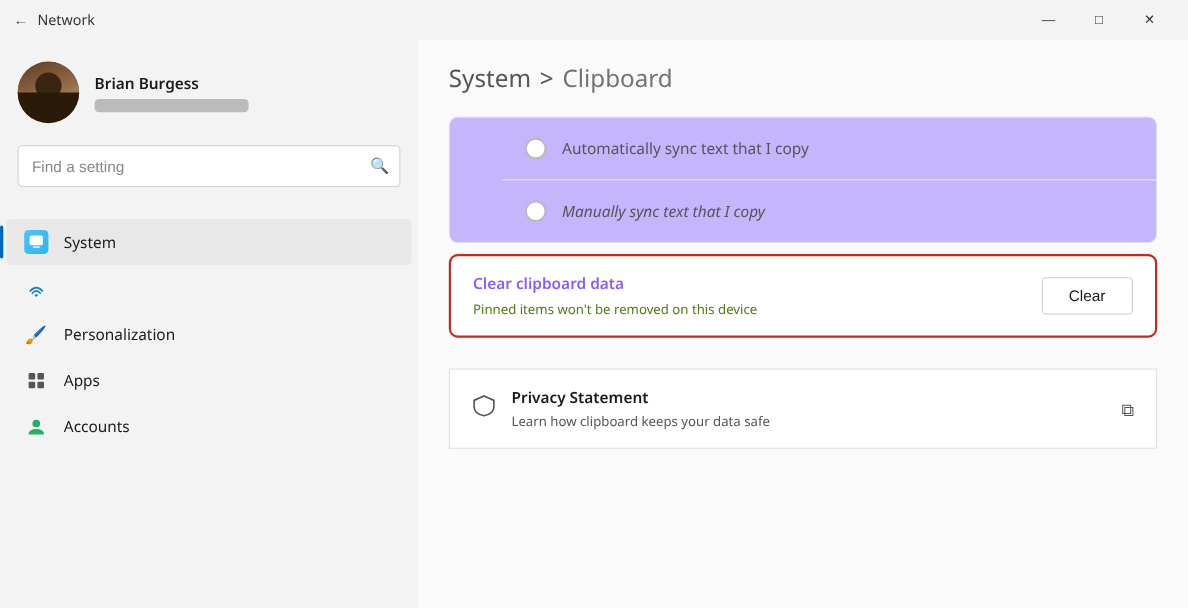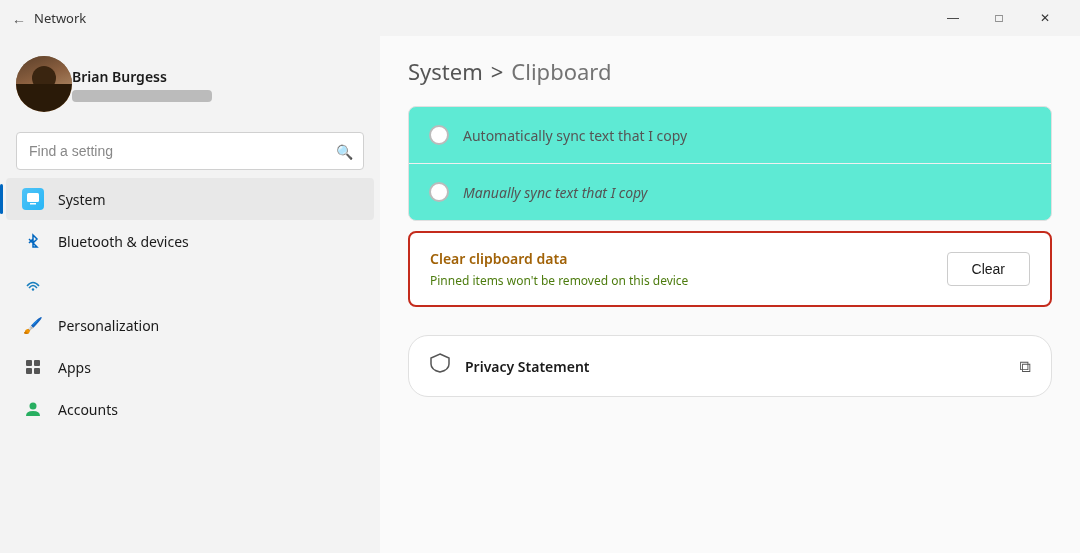--- a/index.html
+++ b/index.html
@@ -65,20 +65,21 @@
       display: flex;
       flex-direction: column;
       overflow-y: auto;
       flex-shrink: 0;
     }
 
     .user-section {
       display: flex;
       align-items: center;
       padding: 8px 16px 20px 16px;
+      gap: 14px;
     }
     .user-avatar {
       width: 56px;
       height: 56px;
       border-radius: 50%;
       background: #8b7355;
       overflow: hidden;
       flex-shrink: 0;
     }
     .user-avatar-img {
@@ -114,21 +115,21 @@
       color: #1a1a1a;
     }
     .user-email-blur {
       width: 140px;
       height: 12px;
       background: #bbb;
       border-radius: 4px;
     }
 
     .search-box {
-      margin: 0 16px 8px 16px;
+      margin: 0 16px 29px 16px;
       position: relative;
     }
     .search-input {
       width: 100%;
       height: 38px;
       border: 1px solid #d0d0d0;
       border-radius: 4px;
       padding: 0 38px 0 12px;
       font-size: 14px;
       background: white;
@@ -206,24 +207,25 @@
       align-items: center;
       gap: 8px;
     }
     .breadcrumb-current {
       font-weight: 400;
       color: #737373;
     }
     .breadcrumb-sep { color: #555; font-weight: 400; }
 
     .settings-card {
-      background: #5eead4;
+      background: #c4b5fd;
       border-radius: 8px;
       border: 1px solid #e0e0e0;
       margin-bottom: 10px;
+      padding-left: 48px;
     }
 
     .sync-option {
       display: flex;
       align-items: center;
       gap: 14px;
       padding: 18px 20px;
     }
     .sync-option + .sync-option {
       border-top: 1px solid #f0f0f0;
@@ -253,39 +255,39 @@
       padding: 16px 20px;
     }
     .clear-text-group {
       display: flex;
       flex-direction: column;
       gap: 4px;
     }
     .clear-title {
       font-size: 14px;
       font-weight: 600;
-      color: #a16207;
+      color: #8b5cf6;
     }
     .clear-subtitle {
       font-size: 12px;
       color: #4d7c0f;
     }
     .clear-btn {
       background: white;
       border: 1px solid #ccc;
       border-radius: 4px;
       padding: 8px 24px;
       font-size: 14px;
       cursor: pointer;
       color: #1a1a1a;
     }
 
     .privacy-card {
       background: white;
-      border-radius: 20px;
+      border-radius: 0;
       border: 1px solid #e0e0e0;
       display: flex;
       align-items: center;
       justify-content: space-between;
       padding: 16px 20px;
       margin-top: 28px;
     }
     .privacy-left {
       display: flex;
       align-items: center;
@@ -336,28 +338,20 @@
       <div class="nav-item active">
         <div class="nav-icon icon-system">
           <svg width="14" height="14" viewBox="0 0 14 14" fill="none">
             <rect x="1" y="1" width="12" height="9" rx="1.5" fill="white"></rect>
             <rect x="4" y="11" width="6" height="1.5" fill="white"></rect>
           </svg>
         </div>
         <span>System</span>
       </div>
       <div class="nav-item">
-        <div class="nav-icon icon-bluetooth">
-          <svg width="16" height="16" viewBox="0 0 16 16">
-            <path d="M8 2 L12 6 L8 10 L8 2 Z M8 10 L12 14 L8 14 L8 10 Z M8 6 L4 10 M8 10 L4 6" stroke="#0067c0" stroke-width="1.5" fill="none"></path>
-          </svg>
-        </div>
-        <span>Bluetooth &amp; devices</span>
-      </div>
-      <div class="nav-item">
         <div class="nav-icon icon-network">
           <svg width="16" height="16" viewBox="0 0 16 16">
             <path d="M2 11 Q8 4 14 11" stroke="#1a7fbe" stroke-width="1.5" fill="none"></path>
             <path d="M4 13 Q8 8 12 13" stroke="#1a7fbe" stroke-width="1.5" fill="none"></path>
             <circle cx="8" cy="14.5" r="1.2" fill="#1a7fbe"></circle>
           </svg>
         </div>
       </div>
       <div class="nav-item">
         <div class="nav-icon" style="font-size:16px;">🖌️</div>
@@ -415,19 +409,20 @@
 
     <div class="privacy-card">
       <div class="privacy-left">
         <div class="privacy-icon">
           <svg width="22" height="22" viewBox="0 0 22 22">
             <path d="M11 2 L20 6 L20 12 Q20 18 11 20 Q2 18 2 12 L2 6 Z" stroke="#555" stroke-width="1.5" fill="none"></path>
           </svg>
         </div>
         <div class="privacy-text-group">
           <span class="privacy-title">Privacy Statement</span>
+          <span class="privacy-subtitle">Learn how clipboard keeps your data safe</span>
         </div>
       </div>
       <span class="external-icon">⧉</span>
     </div>
 
   </div>
 </div>
 
 </body></html>

